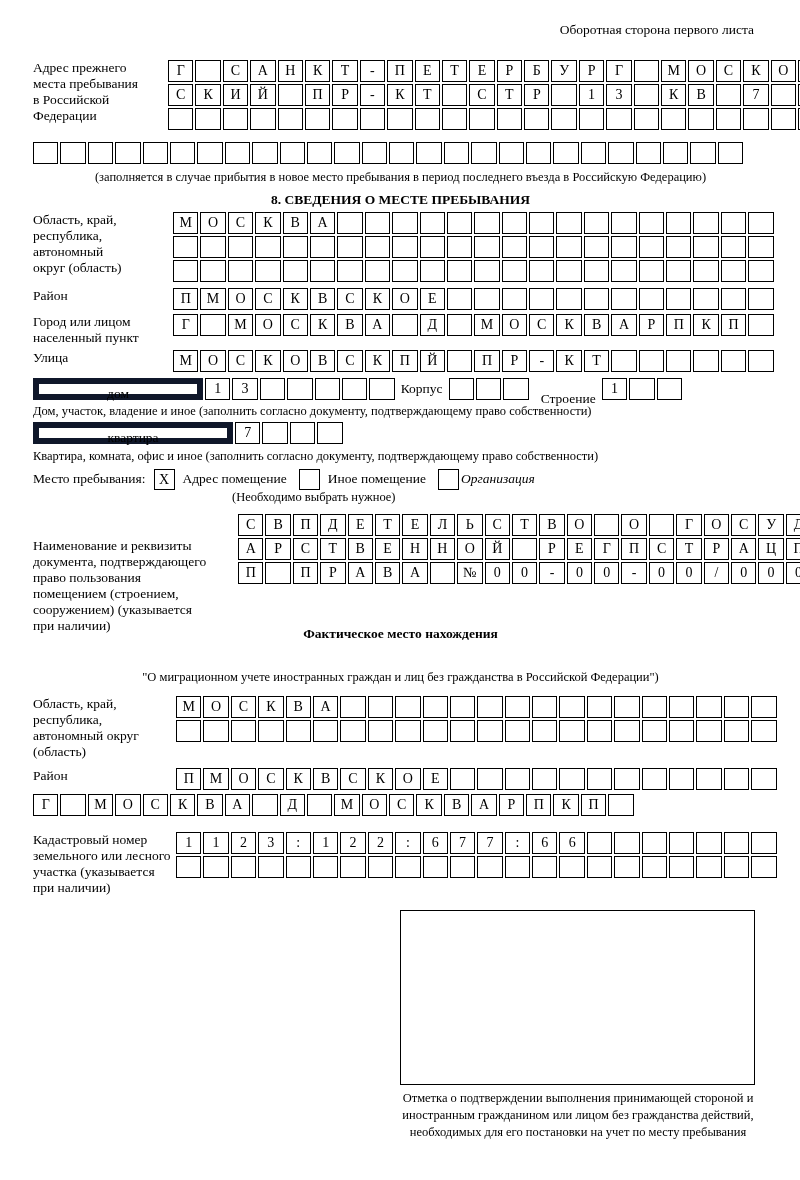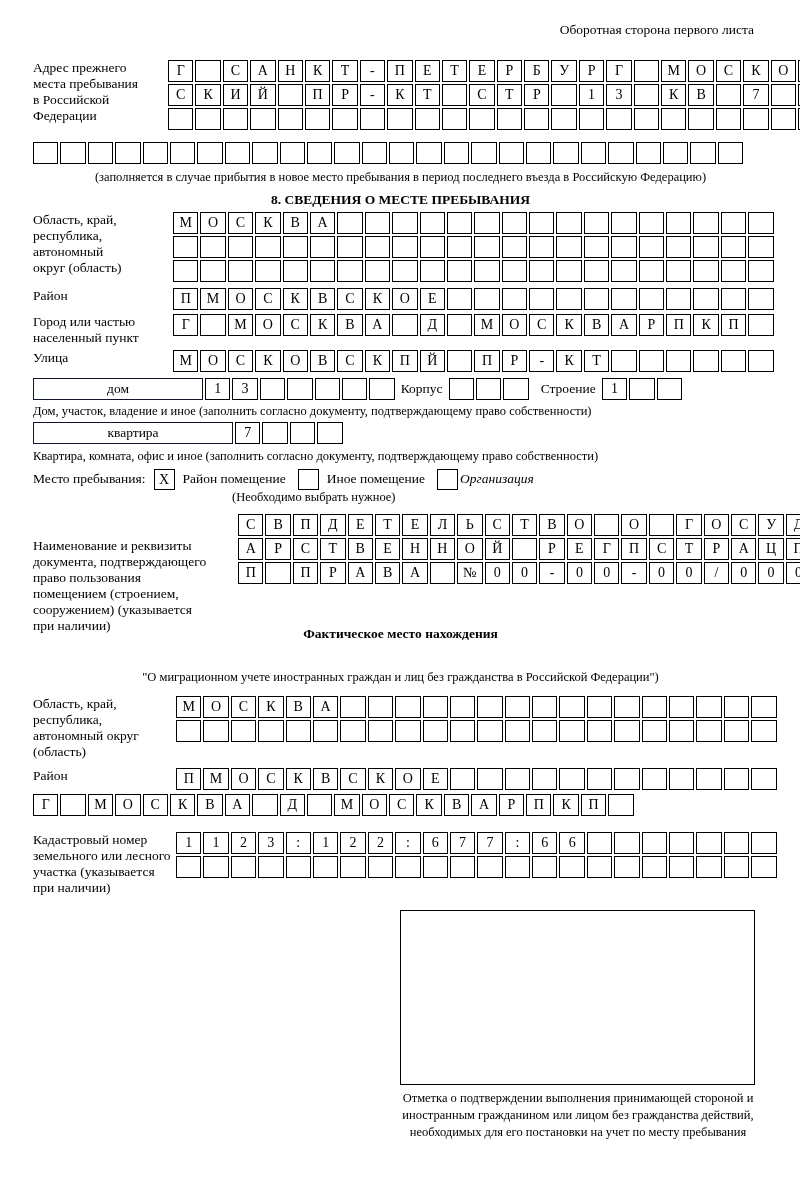--- a/index.html
+++ b/index.html
@@ -55,21 +55,21 @@
   .section-title {
     font-weight: bold;
     font-size: 13.5px;
     text-align: center;
   }
   .note {
     font-size: 12.5px;
     text-align: center;
   }
   .wide-field {
-    border: 1px solid #0f172a;
+    border: 6px solid #0f172a;
     box-sizing: border-box;
     height: 22px;
     font-size: 13.5px;
     line-height: 20px;
     text-align: center;
   }
   .inline-label {
     font-size: 13.5px;
     line-height: 22px;
   }
@@ -329,21 +329,21 @@
         <div class="cell"></div>
         <div class="cell"></div>
         <div class="cell"></div>
         <div class="cell"></div>
         <div class="cell"></div>
         <div class="cell"></div>
       </div>
   </div>
 
   <div class="row" style="left:33px; top:314px;">
-    <div class="label" style="width:140px;">Город или частью
+    <div class="label" style="width:140px;">Город или лицом
 населенный пункт</div>
     <div class="boxes" id="city-row">
         <div class="cell">Г</div>
         <div class="cell"></div>
         <div class="cell">М</div>
         <div class="cell">О</div>
         <div class="cell">С</div>
         <div class="cell">К</div>
         <div class="cell">В</div>
         <div class="cell">А</div>
@@ -402,21 +402,21 @@
         <div class="cell"></div>
         <div class="cell"></div>
         <div class="cell"></div>
       </div>
     <div class="inline-label" style="margin-left:4px;">Корпус</div>
     <div class="boxes" id="korpus-row" style="margin-left:6px;">
         <div class="cell"></div>
         <div class="cell"></div>
         <div class="cell"></div>
       </div>
-    <div class="inline-label" style="margin-left:10px;">Строение</div>
+    <div class="inline-label" style="margin-left:10px;margin-top:10px;">Строение</div>
     <div class="boxes" id="stroenie-row" style="margin-left:6px;">
         <div class="cell">1</div>
         <div class="cell"></div>
         <div class="cell"></div>
       </div>
   </div>
   <div style="position:absolute; left:33px; top:404px; font-size:12.5px;">Дом, участок, владение и иное (заполнить согласно документу, подтверждающему право собственности)</div>
 
   <div class="row" style="left:33px; top:422px;">
     <div class="wide-field" style="width:200px;">квартира</div>
@@ -425,21 +425,21 @@
         <div class="cell"></div>
         <div class="cell"></div>
         <div class="cell"></div>
       </div>
   </div>
   <div style="position:absolute; left:33px; top:449px; font-size:12.5px;">Квартира, комната, офис и иное (заполнить согласно документу, подтверждающему право собственности)</div>
 
   <div class="row" style="left:33px; top:468px; align-items:center;">
     <div class="inline-label">Место пребывания:</div>
     <div class="checkbox" style="margin-left:8px;">Х</div>
-    <div class="inline-label" style="margin-left:8px;">Район помещение</div>
+    <div class="inline-label" style="margin-left:8px;">Адрес помещение</div>
     <div class="checkbox" style="margin-left:12px;"></div>
     <div class="inline-label" style="margin-left:8px;">Иное помещение</div>
     <div class="checkbox" style="margin-left:12px;"></div>
     <div class="inline-label" style="margin-left:2px;font-style:italic;">Организация</div>
   </div>
   <div style="position:absolute; left:232px; top:490px; font-size:12.5px;">(Необходимо выбрать нужное)</div>
 
   <div class="row" style="left:33px; top:514px;">
     <div class="label" style="width:205px;margin-top:24px;">Наименование и реквизиты
 документа, подтверждающего

